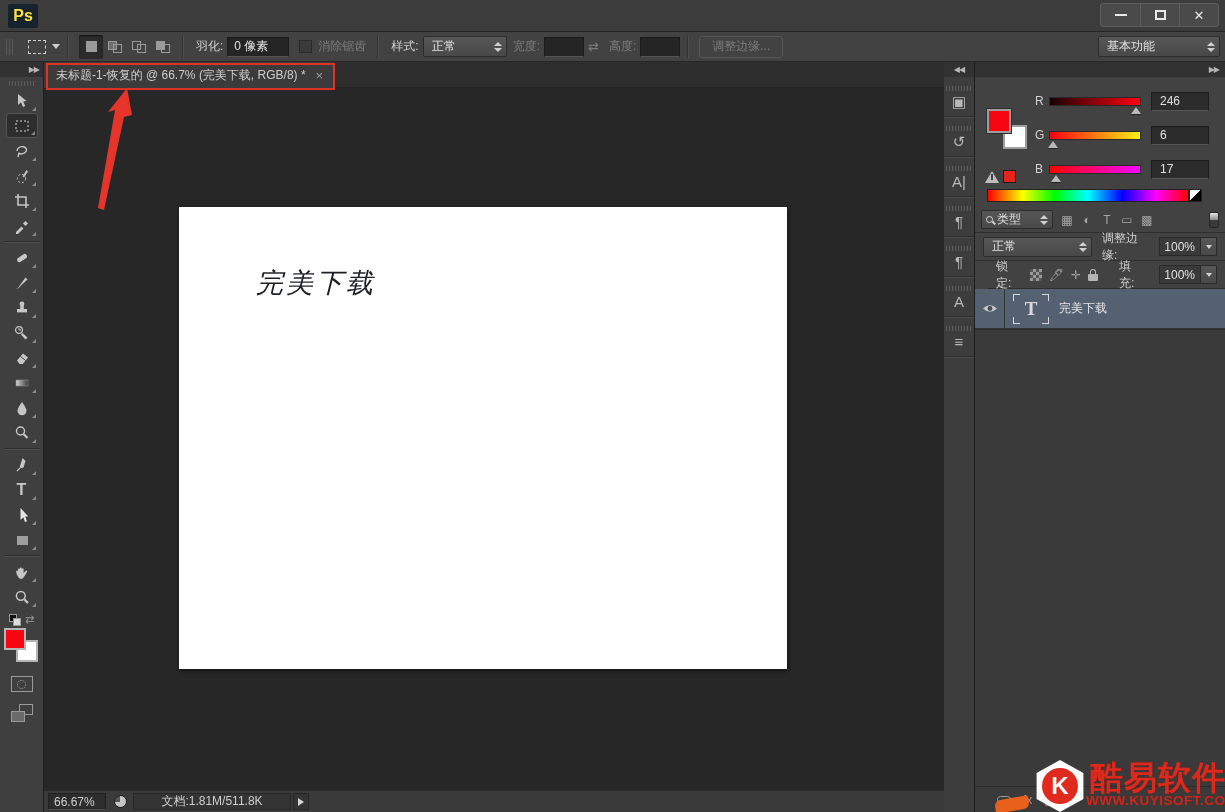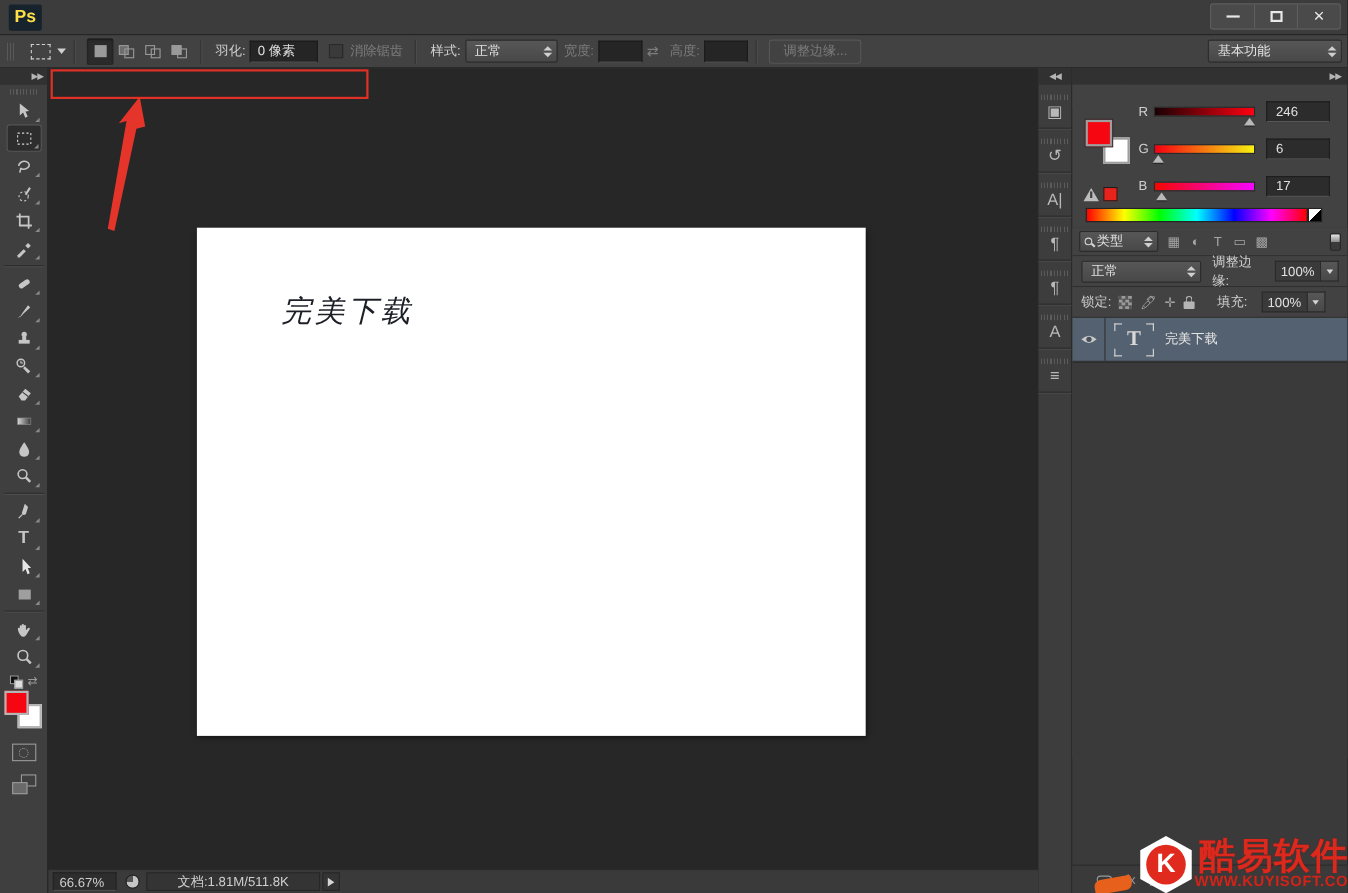--- a/index.html
+++ b/index.html
@@ -172,21 +172,21 @@
     border-bottom:1px solid #2e2e2e; color:#cfcfcf; font-size:12px; }
   .blenddrop { width:118px; height:20px; }
   .valdrop { display:flex; align-items:center; margin-left:6px; }
   .valbox { width:42px; height:19px; background:#3a3a3a; border:1px solid #2a2a2a; color:#e0e0e0;
     display:flex; align-items:center; justify-content:flex-end; padding-right:5px; font-size:12px; }
   .valbtn { width:16px; height:19px; background:linear-gradient(#575757,#484848); border:1px solid #2a2a2a;
     border-left:none; display:flex; align-items:center; justify-content:center; }
   .valbtn i { width:0; height:0; border-left:3.5px solid transparent; border-right:3.5px solid transparent;
     border-top:4px solid #d5d5d5; }
   .lockrow { display:flex; align-items:center; height:28px; padding:0 8px; background:#424242;
-    border-bottom:1px solid #2e2e2e; color:#cfcfcf; font-size:12px; gap:7px; }
+    border-bottom:1px solid #2e2e2e; color:#cfcfcf; font-size:12px; gap:7px;margin-left:13px; }
   .checker { width:12px; height:12px;
     background:repeating-conic-gradient(#9a9a9a 0 25%,#555 0 50%); background-size:6px 6px; }
   .lockic { color:#a5a5a5; font-size:12px; }
   .padlock { position:relative; width:10px; height:12px; }
   .padlock .body { position:absolute; bottom:0; width:10px; height:7px; background:#b5b5b5; border-radius:1px; }
   .padlock .shackle { position:absolute; top:0; left:2px; width:6px; height:6px;
     border:1.6px solid #b5b5b5; border-bottom:none; border-radius:4px 4px 0 0; }
   .layerrow { display:flex; align-items:center; height:40px; border-bottom:1px solid #313131;
     background:#3f3f3f; }
   .layerrow.sel { background:#546170; }
@@ -471,20 +471,26 @@
     </div>
     <div class="qmask">
         <i></i>
       </div>
     <div class="scrmode">
         <i></i>
         <i></i>
       </div>
   </div>
 
+  <div class="abs tabbar">
+    <div class="doctab">
+      <span>未标题-1-恢复的 @ 66.7% (完美下载, RGB/8) *</span>
+      <span class="tabclose">×</span>
+    </div>
+  </div>
 
   <div class="abs canvas"></div>
   <div class="abs doc"></div>
   <div class="abs doctext">完美下载</div>
 
   <div class="abs anno-box"></div>
   <svg class="abs anno-arrow" width="50" height="130" viewBox="0 0 50 130">
     <path d="M39 4 L20 28 L27 26 L10 124 L16 126 L36 33 L44 31 Z" fill="#e5352b"></path>
   </svg>
 

